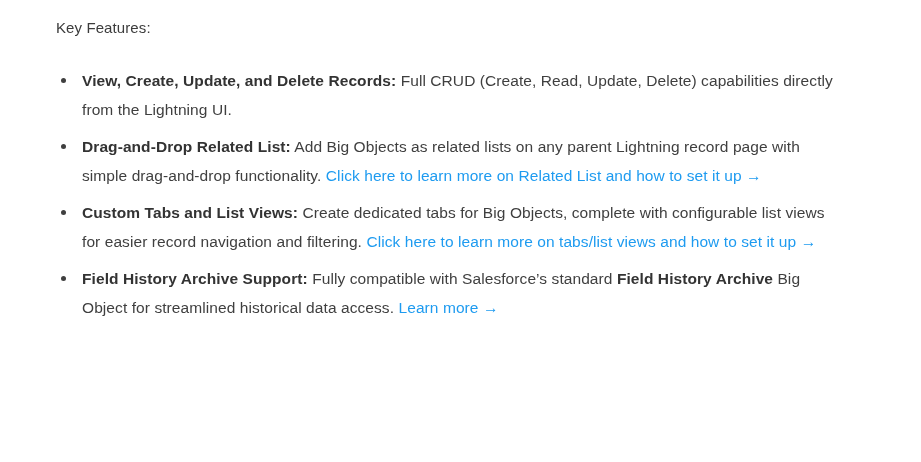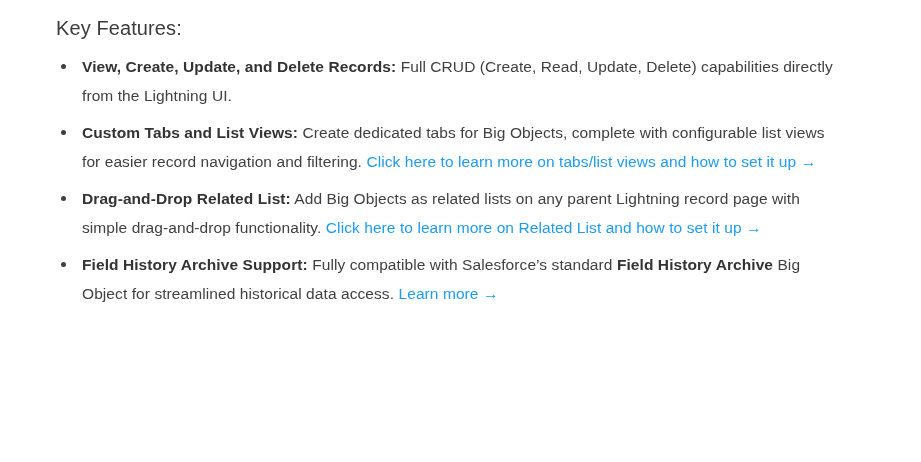--- a/index.html
+++ b/index.html
@@ -20,31 +20,31 @@
     width: 921px;
     height: 462px;
     box-sizing: border-box;
     background: #ffffff;
   }
 
   .section-heading {
     position: absolute;
     left: 56px;
     top: 12px;
-    font-size: 20px;
+    font-size: 15px;
     line-height: 32px;
     font-weight: 400;
     color: #3c3c3c;
     letter-spacing: 0.1px;
   }
 
   .feature-list {
     position: absolute;
     left: 56px;
-    top: 52px;
+    top: 66px;
     width: 790px;
     margin: 0;
     padding: 0;
     list-style: none;
   }
 
   .feature-item {
     position: relative;
     padding-left: 26px;
     margin: 0 0 8px 0;
@@ -103,26 +103,26 @@
   <ul class="feature-list">
 
     <li class="feature-item">
       <span class="bullet-dot"></span>
       <span class="feature-term">View, Create, Update, and Delete Records:</span><span class="feature-body"> Full CRUD (Create, Read, Update, Delete) capabilities directly from the Lightning UI.</span>
     </li>
 
 
     <li class="feature-item">
       <span class="bullet-dot"></span>
-      <span class="feature-term">Custom Tabs and List Views:</span><span class="feature-body"> Create dedicated tabs for Big Objects, complete with configurable list views for easier record navigation and filtering. </span><a class="feature-link" href="#"><span>Click here to learn more on tabs/list views and how to set it up</span> <span class="link-arrow">→</span></a>
+      <span class="feature-term">Drag-and-Drop Related List:</span><span class="feature-body"> Add Big Objects as related lists on any parent Lightning record page with simple drag-and-drop functionality. </span><a class="feature-link" href="#"><span>Click here to learn more on Related List and how to set it up</span> <span class="link-arrow">→</span></a>
     </li>
 
     <li class="feature-item">
       <span class="bullet-dot"></span>
-      <span class="feature-term">Drag-and-Drop Related List:</span><span class="feature-body"> Add Big Objects as related lists on any parent Lightning record page with simple drag-and-drop functionality. </span><a class="feature-link" href="#"><span>Click here to learn more on Related List and how to set it up</span> <span class="link-arrow">→</span></a>
+      <span class="feature-term">Custom Tabs and List Views:</span><span class="feature-body"> Create dedicated tabs for Big Objects, complete with configurable list views for easier record navigation and filtering. </span><a class="feature-link" href="#"><span>Click here to learn more on tabs/list views and how to set it up</span> <span class="link-arrow">→</span></a>
     </li>
 
     <li class="feature-item">
       <span class="bullet-dot"></span>
       <span class="feature-term">Field History Archive Support:</span><span class="feature-body"> Fully compatible with Salesforce’s standard </span><span class="inline-bold">Field History Archive</span><span class="feature-body"> Big Object for streamlined historical data access. </span><a class="feature-link" href="#"><span>Learn more</span> <span class="link-arrow">→</span></a>
     </li>
 
   </ul>
 </div>
 

